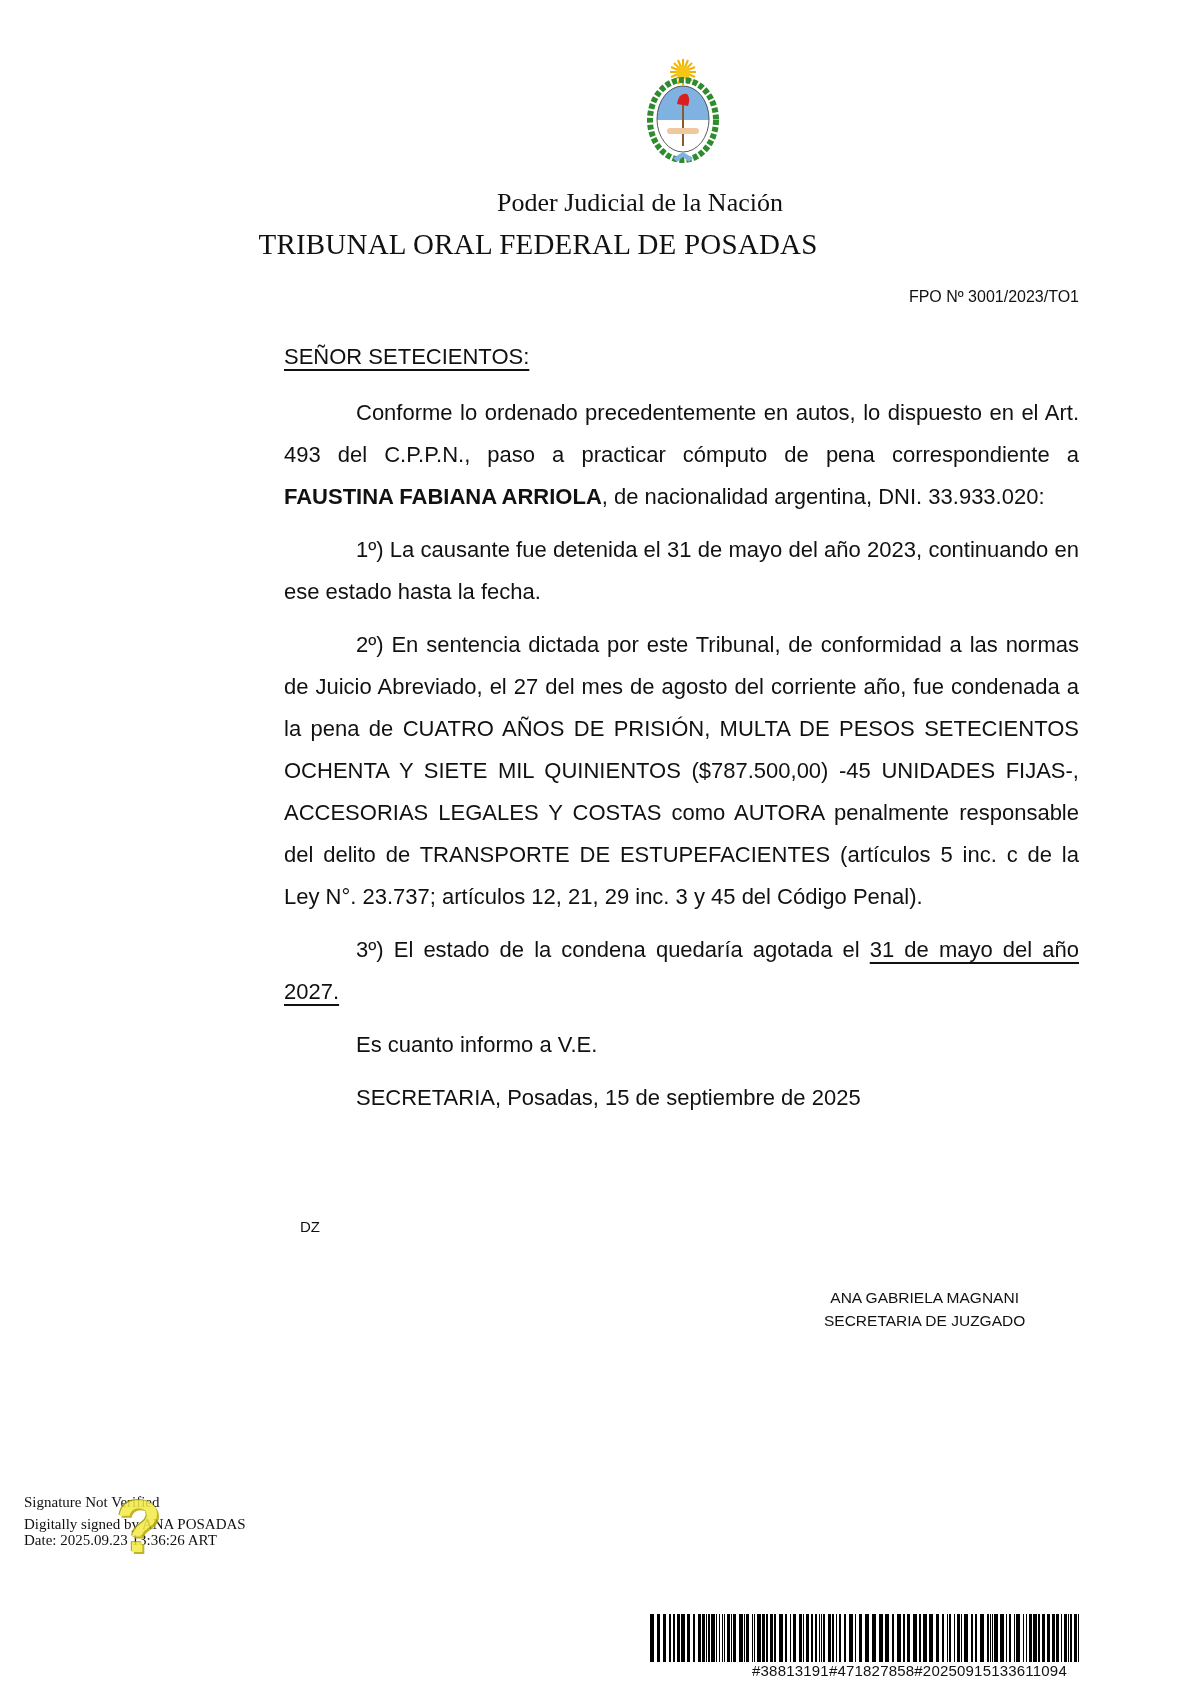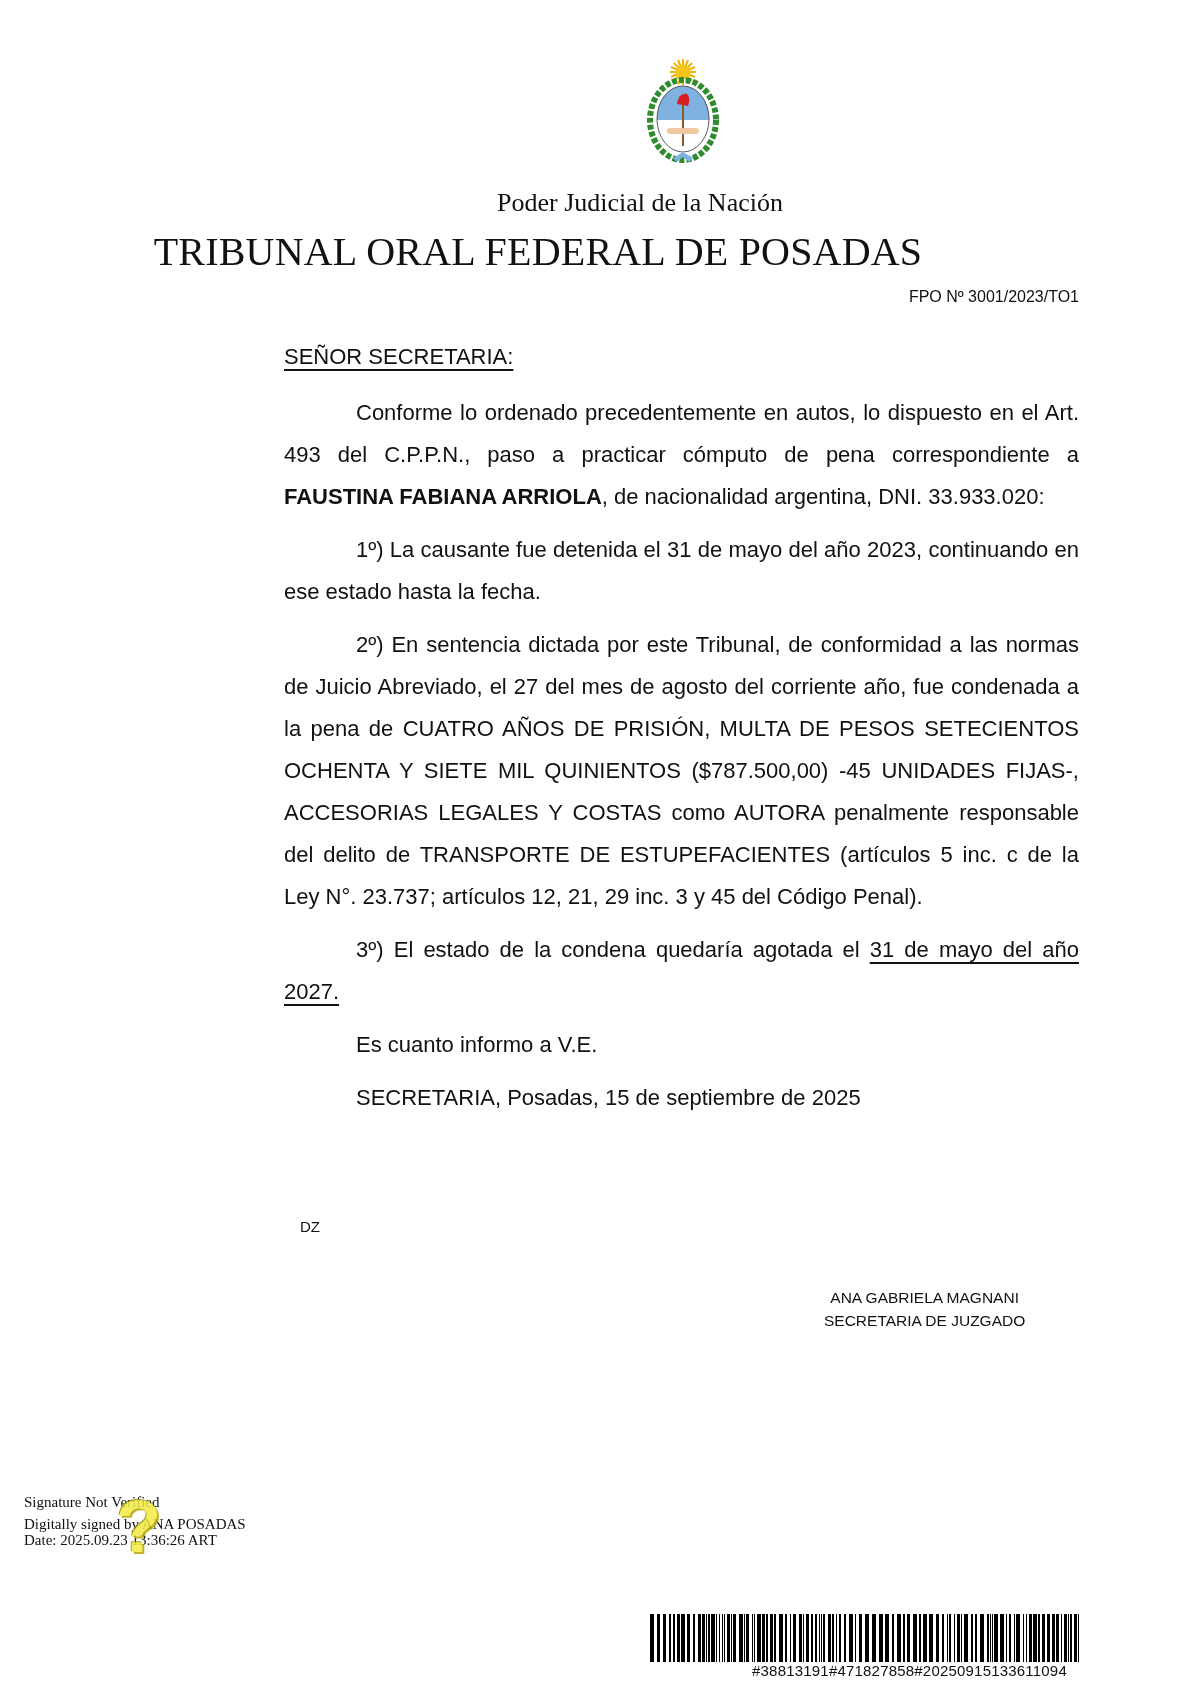--- a/index.html
+++ b/index.html
@@ -4,21 +4,21 @@
   <style>
     html, body { margin: 0; padding: 0; background: #ffffff; }
     body { width: 1190px; height: 1683px; position: relative; overflow: hidden; color: #111; }
     .page { position: absolute; left: 0; top: 0; width: 1190px; height: 1683px; background: #fff; }
 
     .crest { position: absolute; left: 645px; top: 58px; width: 76px; height: 114px; }
 
     .hdr1 { position: absolute; left: 0; width: 1190px; top: 188px; text-align: center;
             font-family: "Liberation Serif", serif; font-size: 26px; padding-left: 90px; box-sizing: border-box; }
     .hdr2 { position: absolute; left: 0; width: 986px; top: 228px; text-align: center;
-            font-family: "Liberation Serif", serif; font-size: 40px; padding-left: 90px; box-sizing: border-box; letter-spacing: 0.2px; }
+            font-family: "Liberation Serif", serif; font-size: 29px; padding-left: 90px; box-sizing: border-box; letter-spacing: 0.2px; }
     .ref { position: absolute; right: 111px; top: 288px; font-family: "Liberation Sans", sans-serif; font-size: 16px; }
 
     .body { position: absolute; left: 284px; width: 795px; top: 336px;
             font-family: "Liberation Sans", sans-serif; font-size: 22px; line-height: 42px; }
     .salutation { display: inline-block; text-decoration: underline; text-underline-offset: 5px; margin-bottom: 14px; }
     .para { text-align: justify; text-indent: 72px; margin: 0 0 11px 0; }
     .u { text-decoration: underline; text-underline-offset: 5px; margin-top: 41px; }
     .plain { margin: 0 0 11px 72px; }
     .initials { position: absolute; left: 284px; top: 1218px; font-family: "Liberation Sans", sans-serif; font-size: 15px; margin-left: 16px; }
     .signer { position: absolute; left: 824px; top: 1286px; font-family: "Liberation Sans", sans-serif; font-size: 15.5px; line-height: 23px; text-align: center; }
@@ -71,21 +71,21 @@
     <rect x="22" y="70" width="32" height="6" rx="3" fill="#f0c8a0"></rect>
 
     <path d="M28 100 L38 94 L48 100 L44 104 L38 99 L32 104 Z" fill="#7fb2e0"></path>
   </svg>
 
   <div class="hdr1">Poder Judicial de la Nación</div>
   <div class="hdr2">TRIBUNAL ORAL FEDERAL DE POSADAS</div>
   <div class="ref">FPO Nº 3001/2023/TO1</div>
 
   <div class="body">
-    <div class="salutation">SEÑOR SECRETARIA:</div>
+    <div class="salutation">SEÑOR SETECIENTOS:</div>
 
     <p class="para"><span>Conforme lo ordenado precedentemente en autos, lo dispuesto en el Art. 493 del C.P.P.N., paso a practicar cómputo de pena correspondiente a </span><b>FAUSTINA FABIANA ARRIOLA</b><span>, de nacionalidad argentina, DNI. 33.933.020:</span></p>
 
     <p class="para">1º) La causante fue detenida el 31 de mayo del año 2023, continuando en ese estado hasta la fecha.</p>
 
     <p class="para">2º) En sentencia dictada por este Tribunal, de conformidad a las normas de Juicio Abreviado, el 27 del mes de agosto del corriente año, fue condenada a la pena de CUATRO AÑOS DE PRISIÓN, MULTA DE PESOS SETECIENTOS OCHENTA Y SIETE MIL QUINIENTOS ($787.500,00) -45 UNIDADES FIJAS-, ACCESORIAS LEGALES Y COSTAS como AUTORA penalmente responsable del delito de TRANSPORTE DE ESTUPEFACIENTES (artículos 5 inc. c de la Ley N°. 23.737; artículos 12, 21, 29 inc. 3 y 45 del Código Penal).</p>
 
     <p class="para"><span>3º) El estado de la condena quedaría agotada el </span><span class="u">31 de mayo del año 2027.</span></p>
 
     <p class="plain">Es cuanto informo a V.E.</p>

